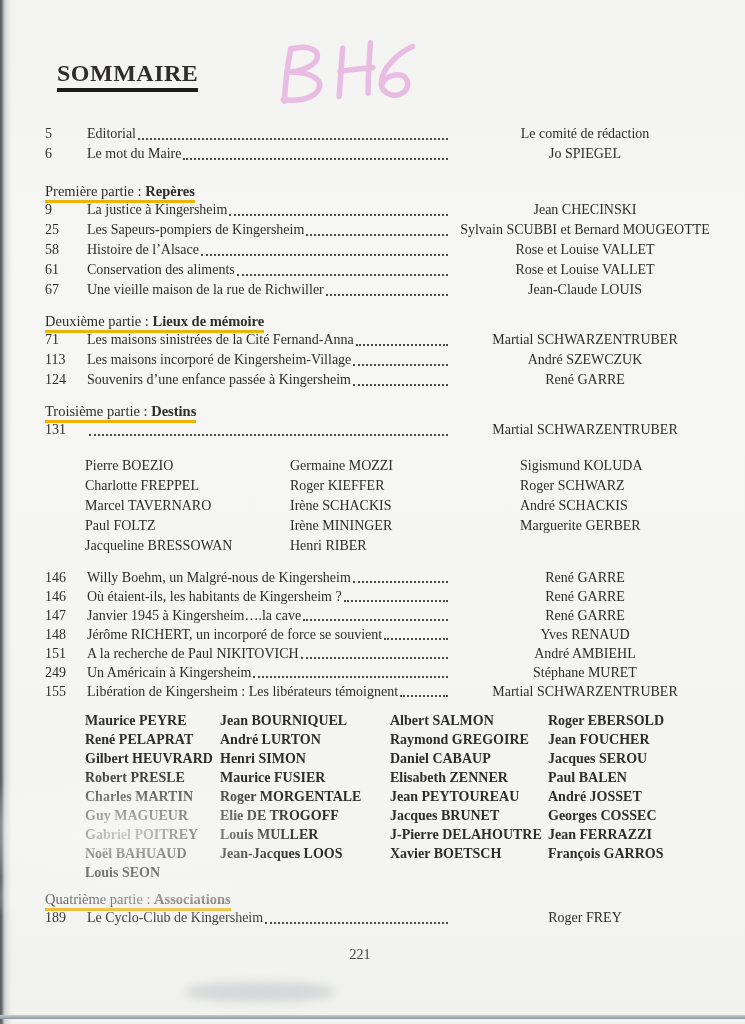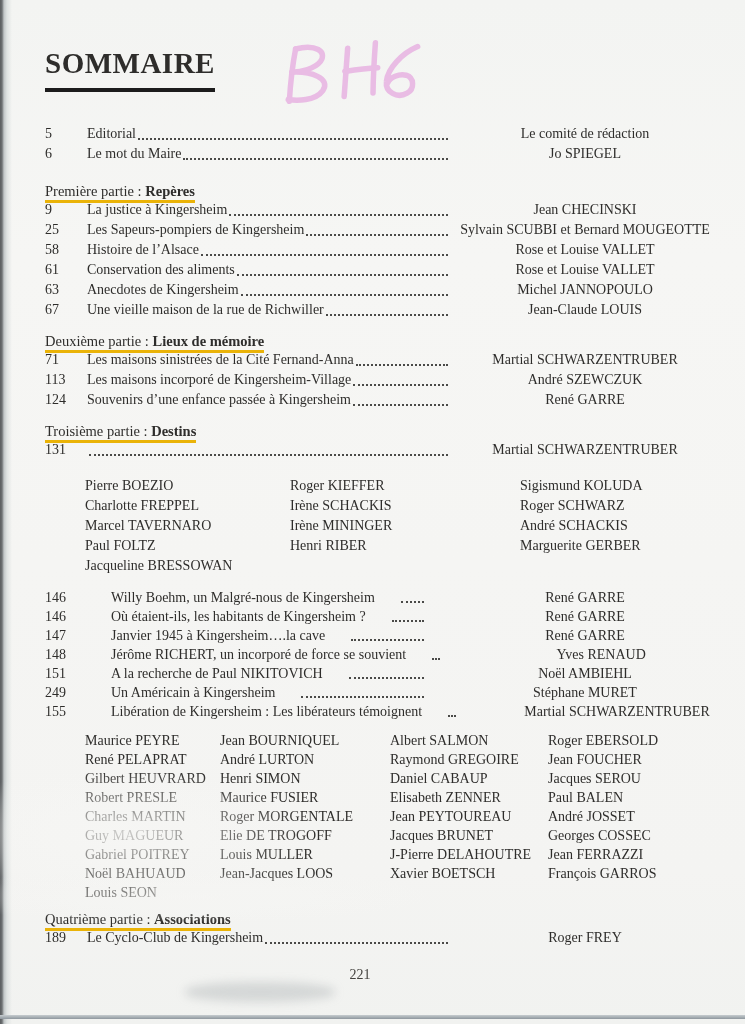--- a/index.html
+++ b/index.html
@@ -9,41 +9,41 @@
     font-family:"Liberation Serif","DejaVu Serif",serif;
     color:#2e2d2b;
     -webkit-font-smoothing:antialiased;
   }
   .edge-left{position:absolute;left:0;top:0;bottom:0;width:12px;
     background:linear-gradient(90deg,#5a5d5f 0px,#6d7173 2px,#c2c7c8 4px,#dfe3e2 7px,rgba(244,245,243,0) 12px);}
   .edge-bottom{position:absolute;left:0;right:0;bottom:5px;height:4px;
     background:linear-gradient(180deg,#c6cccf,#8e979e);}
   .content{position:relative;padding:48px 25px 0 45px;width:675px;box-sizing:content-box;}
   .title-row{display:flex;align-items:flex-start;}
-  h1{margin:0;font-size:29px;font-weight:bold;letter-spacing:.5px;line-height:1.1;
-     border-bottom:4px solid #1c1c1c;padding-bottom:8px;display:inline-block;}
+  h1{margin:12px;font-size:24px;font-weight:bold;letter-spacing:.5px;line-height:1.1;
+     border-bottom:4px solid #1c1c1c;padding-bottom:2px;display:inline-block;}
   .bh6{flex:none;margin-left:58px;margin-top:-12px;}
 
   .front{margin-top:12px;}
   .row{display:flex;align-items:baseline;height:20px;font-size:14px;line-height:20px;}
-  .row.tight{height:19px;line-height:19px;gap:24px;}
+  .row.tight{height:19px;line-height:19px;}
   .num{flex:none;width:42px;}
   .tt{flex:none;white-space:nowrap;}
   .dots{flex:1;align-self:flex-end;border-bottom:2px dotted #4a4a48;margin:0 2px 4px 2px;min-width:8px;}
   .au{flex:none;width:270px;text-align:center;white-space:nowrap;}
 
   .sect{font-size:14.5px;height:18px;line-height:18px;}
   .sect .inner{border-bottom:3px solid #eab308;padding-bottom:1px;}
   .mt18{margin-top:18px;} .mt12{margin-top:12px;} .mt8{margin-top:8px;}
 
   .wgrid{display:flex;margin-left:40px;margin-top:16px;font-size:14px;}
   .wcol1{width:205px;} .wcol2{width:230px;} .wcol3{width:200px;}
   .wgrid .name,.lgrid .name{height:20px;line-height:20px;white-space:nowrap;}
 
-  .lgrid{display:flex;margin-left:40px;margin-top:10px;font-size:14px;}
+  .lgrid{display:flex;margin-left:40px;margin-top:10px;font-size:14px;font-weight:bold;}
   .lgrid .name{height:19px;line-height:19px;}
   .lcol1{width:135px;} .lcol2{width:170px;} .lcol3{width:158px;} .lcol4{width:160px;}
 
   .pageno{margin-top:19px;width:630px;text-align:center;font-size:14px;color:#44423f;}
 
   .fade1{position:absolute;left:-30px;top:768px;width:340px;height:118px;pointer-events:none;
     background:radial-gradient(ellipse at 45% 55%,rgba(246,246,244,.8) 0%,rgba(246,246,244,0) 72%);}
   .fade2{position:absolute;left:-10px;top:870px;width:440px;height:52px;pointer-events:none;
     background:radial-gradient(ellipse at 45% 50%,rgba(246,246,244,.62) 0%,rgba(246,246,244,0) 75%);}
   .smudge{position:absolute;left:185px;top:982px;width:150px;height:20px;pointer-events:none;
@@ -109,26 +109,20 @@
       <span class="dots"></span>
       <span class="au">Rose et Louise VALLET</span>
     </div>
     <div class="row">
       <span class="num">61</span>
       <span class="tt">Conservation des aliments</span>
       <span class="dots"></span>
       <span class="au">Rose et Louise VALLET</span>
     </div>
     <div class="row">
-      <span class="num">63</span>
-      <span class="tt">Anecdotes de Kingersheim</span>
-      <span class="dots"></span>
-      <span class="au">Michel JANNOPOULO</span>
-    </div>
-    <div class="row">
       <span class="num">67</span>
       <span class="tt">Une vieille maison de la rue de Richwiller</span>
       <span class="dots"></span>
       <span class="au">Jean-Claude LOUIS</span>
     </div>
   </div>
 
   <div class="sect mt12">
     <span class="inner"><span>Deuxième partie :</span>
     <b>Lieux de mémoire</b></span>
@@ -168,20 +162,21 @@
 
   <div class="wgrid">
     <div class="wcol1">
       <div class="name">Pierre BOEZIO</div>
       <div class="name">Charlotte FREPPEL</div>
       <div class="name">Marcel TAVERNARO</div>
       <div class="name">Paul FOLTZ</div>
       <div class="name">Jacqueline BRESSOWAN</div>
     </div>
     <div class="wcol2">
+      <div class="name">Germaine MOZZI</div>
       <div class="name">Roger KIEFFER</div>
       <div class="name">Irène SCHACKIS</div>
       <div class="name">Irène MININGER</div>
       <div class="name">Henri RIBER</div>
     </div>
     <div class="wcol3">
       <div class="name">Sigismund KOLUDA</div>
       <div class="name">Roger SCHWARZ</div>
       <div class="name">André SCHACKIS</div>
       <div class="name">Marguerite GERBER</div>
@@ -210,21 +205,21 @@
     <div class="row tight">
       <span class="num">148</span>
       <span class="tt">Jérôme RICHERT, un incorporé de force se souvient</span>
       <span class="dots"></span>
       <span class="au">Yves RENAUD</span>
     </div>
     <div class="row tight">
       <span class="num">151</span>
       <span class="tt">A la recherche de Paul NIKITOVICH</span>
       <span class="dots"></span>
-      <span class="au">Noël AMBIEHL</span>
+      <span class="au">André AMBIEHL</span>
     </div>
     <div class="row tight">
       <span class="num">249</span>
       <span class="tt">Un Américain à Kingersheim</span>
       <span class="dots"></span>
       <span class="au">Stéphane MURET</span>
     </div>
     <div class="row tight">
       <span class="num">155</span>
       <span class="tt">Libération de Kingersheim : Les libérateurs témoignent</span>

